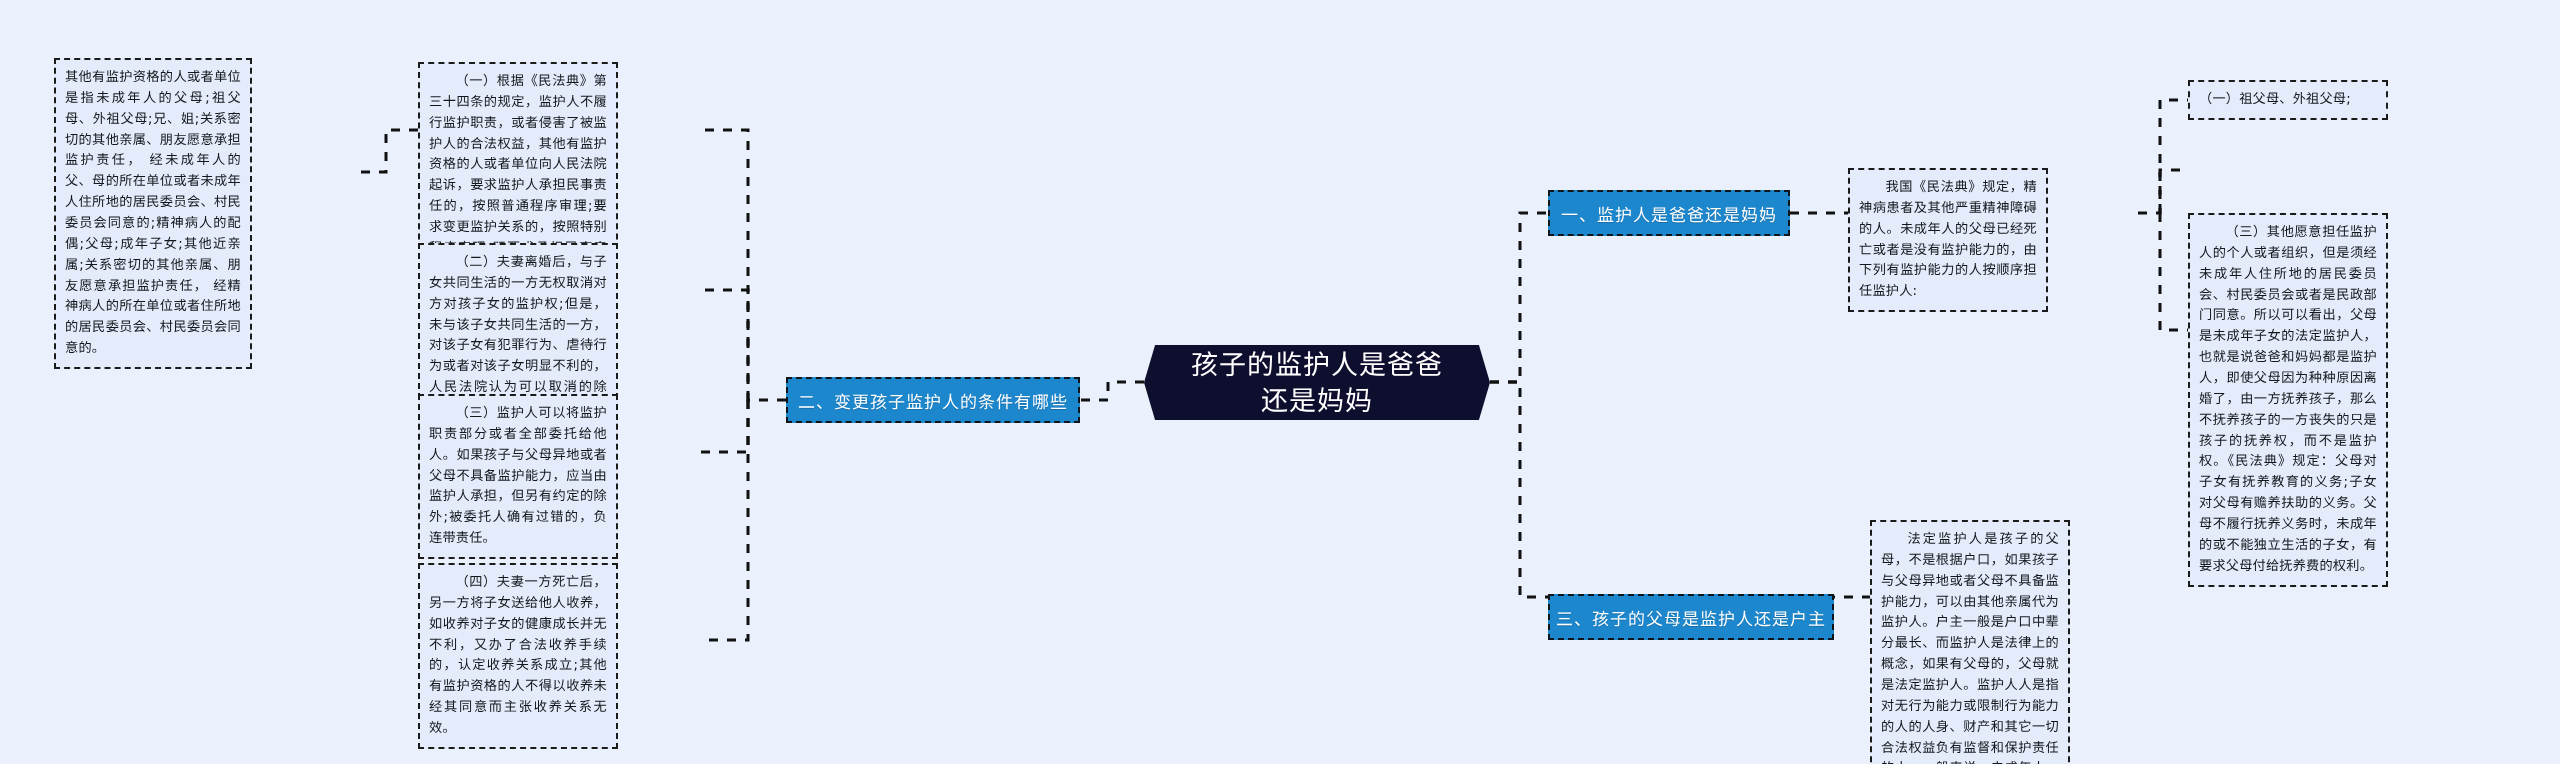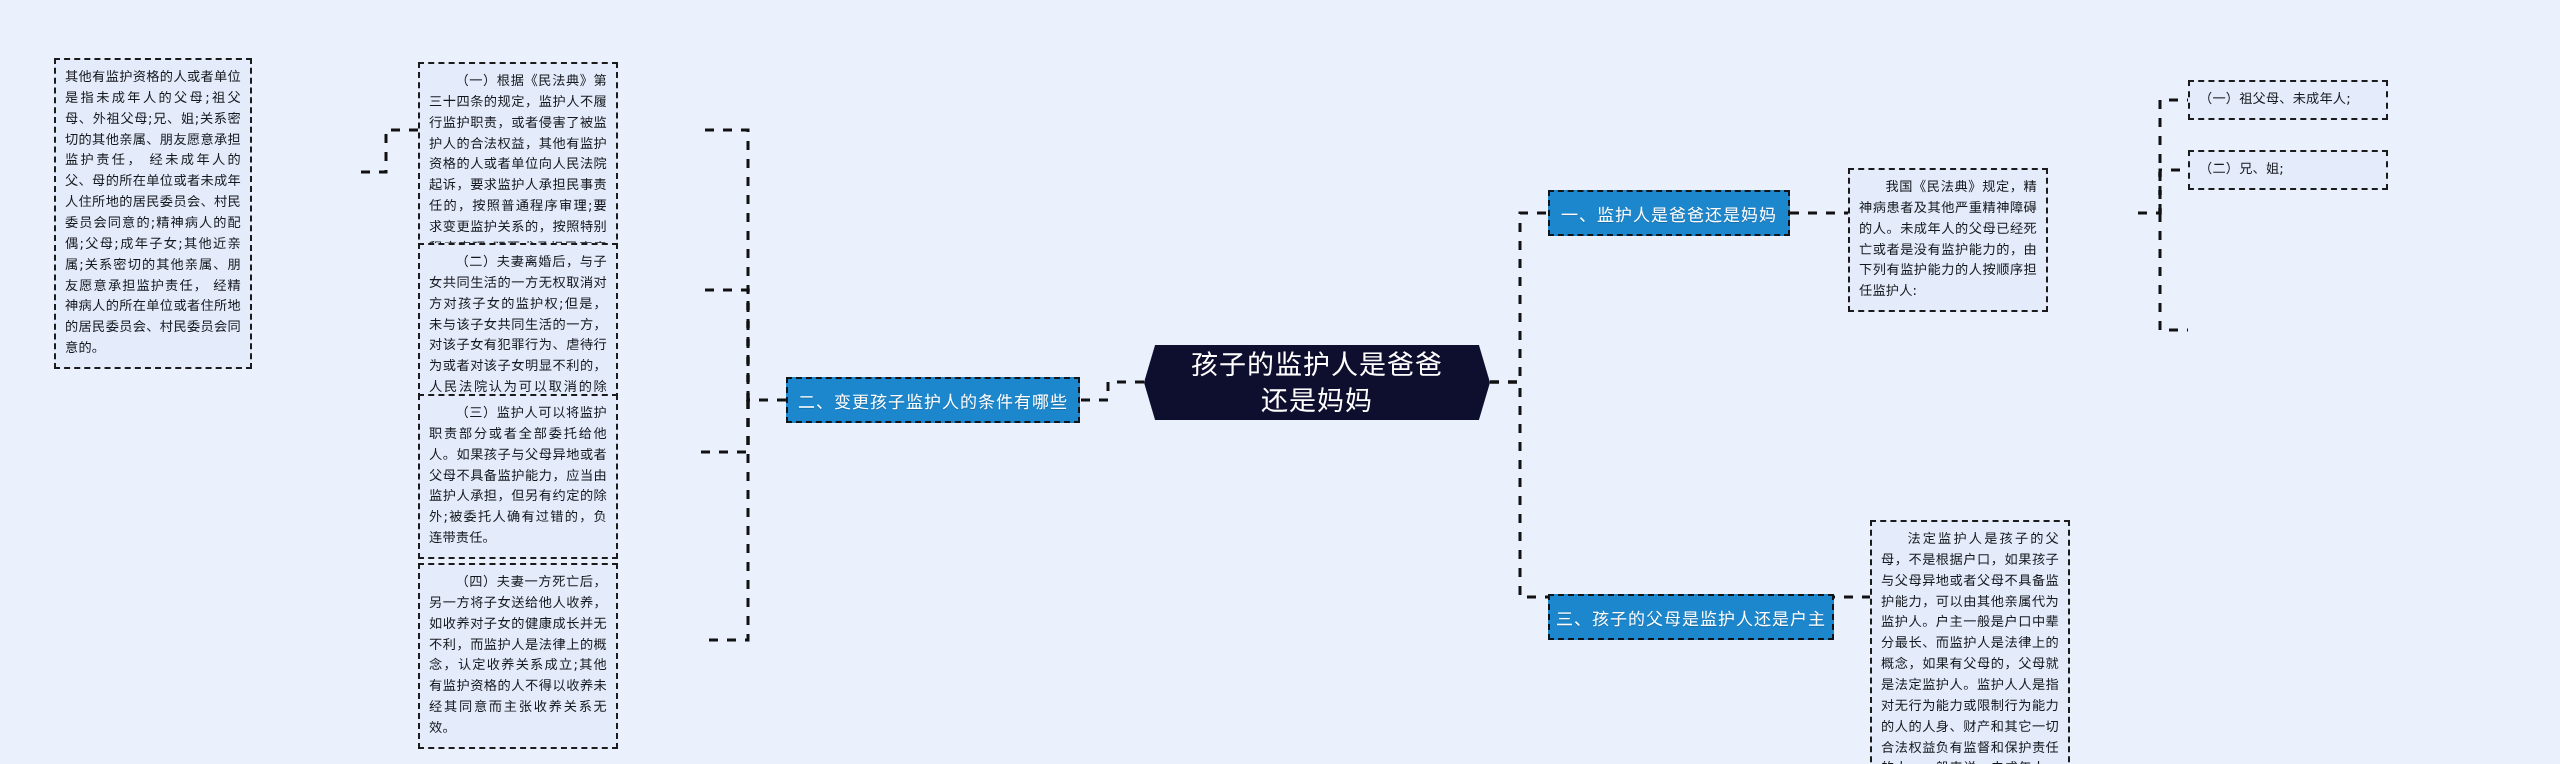--- a/index.html
+++ b/index.html
@@ -119,40 +119,40 @@
   </svg>
 
   <div class="leaf" style="left:54px; top:58px; width:198px;">其他有监护资格的人或者单位是指未成年人的父母;祖父母、外祖父母;兄、姐;关系密切的其他亲属、朋友愿意承担监护责任， 经未成年人的父、母的所在单位或者未成年人住所地的居民委员会、村民委员会同意的;精神病人的配偶;父母;成年子女;其他近亲属;关系密切的其他亲属、朋友愿意承担监护责任， 经精神病人的所在单位或者住所地的居民委员会、村民委员会同意的。</div>
 
   <div class="leaf indent" style="left:418px; top:62px; width:200px;">（一）根据《民法典》第三十四条的规定，监护人不履行监护职责，或者侵害了被监护人的合法权益，其他有监护资格的人或者单位向人民法院起诉，要求监护人承担民事责任的，按照普通程序审理;要求变更监护关系的，按照特别程序审理;既要求承担民事责任，又要求变更监护关系的，分别审理。</div>
 
   <div class="leaf indent" style="left:418px; top:243px; width:200px;">（二）夫妻离婚后，与子女共同生活的一方无权取消对方对孩子女的监护权;但是，未与该子女共同生活的一方，对该子女有犯罪行为、虐待行为或者对该子女明显不利的，人民法院认为可以取消的除外。</div>
 
   <div class="leaf indent" style="left:418px; top:394px; width:200px;">（三）监护人可以将监护职责部分或者全部委托给他人。如果孩子与父母异地或者父母不具备监护能力，应当由监护人承担，但另有约定的除外;被委托人确有过错的，负连带责任。</div>
 
-  <div class="leaf indent" style="left:418px; top:563px; width:200px;">（四）夫妻一方死亡后，另一方将子女送给他人收养，如收养对子女的健康成长并无不利，而监护人是法律上的概念，认定收养关系成立;其他有监护资格的人不得以收养未经其同意而主张收养关系无效。</div>
+  <div class="leaf indent" style="left:418px; top:563px; width:200px;">（四）夫妻一方死亡后，另一方将子女送给他人收养，如收养对子女的健康成长并无不利，又办了合法收养手续的，认定收养关系成立;其他有监护资格的人不得以收养未经其同意而主张收养关系无效。</div>
 
   <div class="center-node" style="left:1144px; top:345px; width:346px; height:75px;">
     <span>孩子的监护人是爸爸还是妈妈</span>
   </div>
 
   <div class="branch" style="left:1548px; top:190px; width:242px; height:46px;">
     <span>一、监护人是爸爸还是妈妈</span>
   </div>
 
   <div class="branch" style="left:786px; top:377px; width:294px; height:46px;">
     <span>二、变更孩子监护人的条件有哪些</span>
   </div>
 
   <div class="branch" style="left:1548px; top:594px; width:286px; height:46px;">
     <span>三、孩子的父母是监护人还是户主</span>
   </div>
 
   <div class="leaf indent" style="left:1848px; top:168px; width:200px;">我国《民法典》规定，精神病患者及其他严重精神障碍的人。未成年人的父母已经死亡或者是没有监护能力的，由下列有监护能力的人按顺序担任监护人:</div>
 
-  <div class="leaf" style="left:2188px; top:80px; width:200px;">（一）祖父母、未成年人;</div>
+  <div class="leaf" style="left:2188px; top:80px; width:200px;">（一）祖父母、外祖父母;</div>
 
-  <div class="leaf" style="left:2188px; top:150px; width:200px;">（二）兄、姐;</div>
 
+  <div class="leaf indent" style="left:2188px; top:213px; width:200px;">（三）其他愿意担任监护人的个人或者组织，但是须经未成年人住所地的居民委员会、村民委员会或者是民政部门同意。所以可以看出，父母是未成年子女的法定监护人，也就是说爸爸和妈妈都是监护人，即使父母因为种种原因离婚了，由一方抚养孩子，那么不抚养孩子的一方丧失的只是孩子的抚养权，而不是监护权。《民法典》规定：父母对子女有抚养教育的义务;子女对父母有赡养扶助的义务。父母不履行抚养义务时，未成年的或不能独立生活的子女，有要求父母付给抚养费的权利。</div>
 
   <div class="leaf indent" style="left:1870px; top:520px; width:200px;">法定监护人是孩子的父母，不是根据户口，如果孩子与父母异地或者父母不具备监护能力，可以由其他亲属代为监护人。户主一般是户口中辈分最长、而监护人是法律上的概念，如果有父母的，父母就是法定监护人。监护人人是指对无行为能力或限制行为能力的人的人身、财产和其它一切合法权益负有监督和保护责任的人。一般来说，未成年人、精神病患者及其他严重精神障碍的人，都应设置监护人。</div>
 
 </div>
 
 </body></html>

